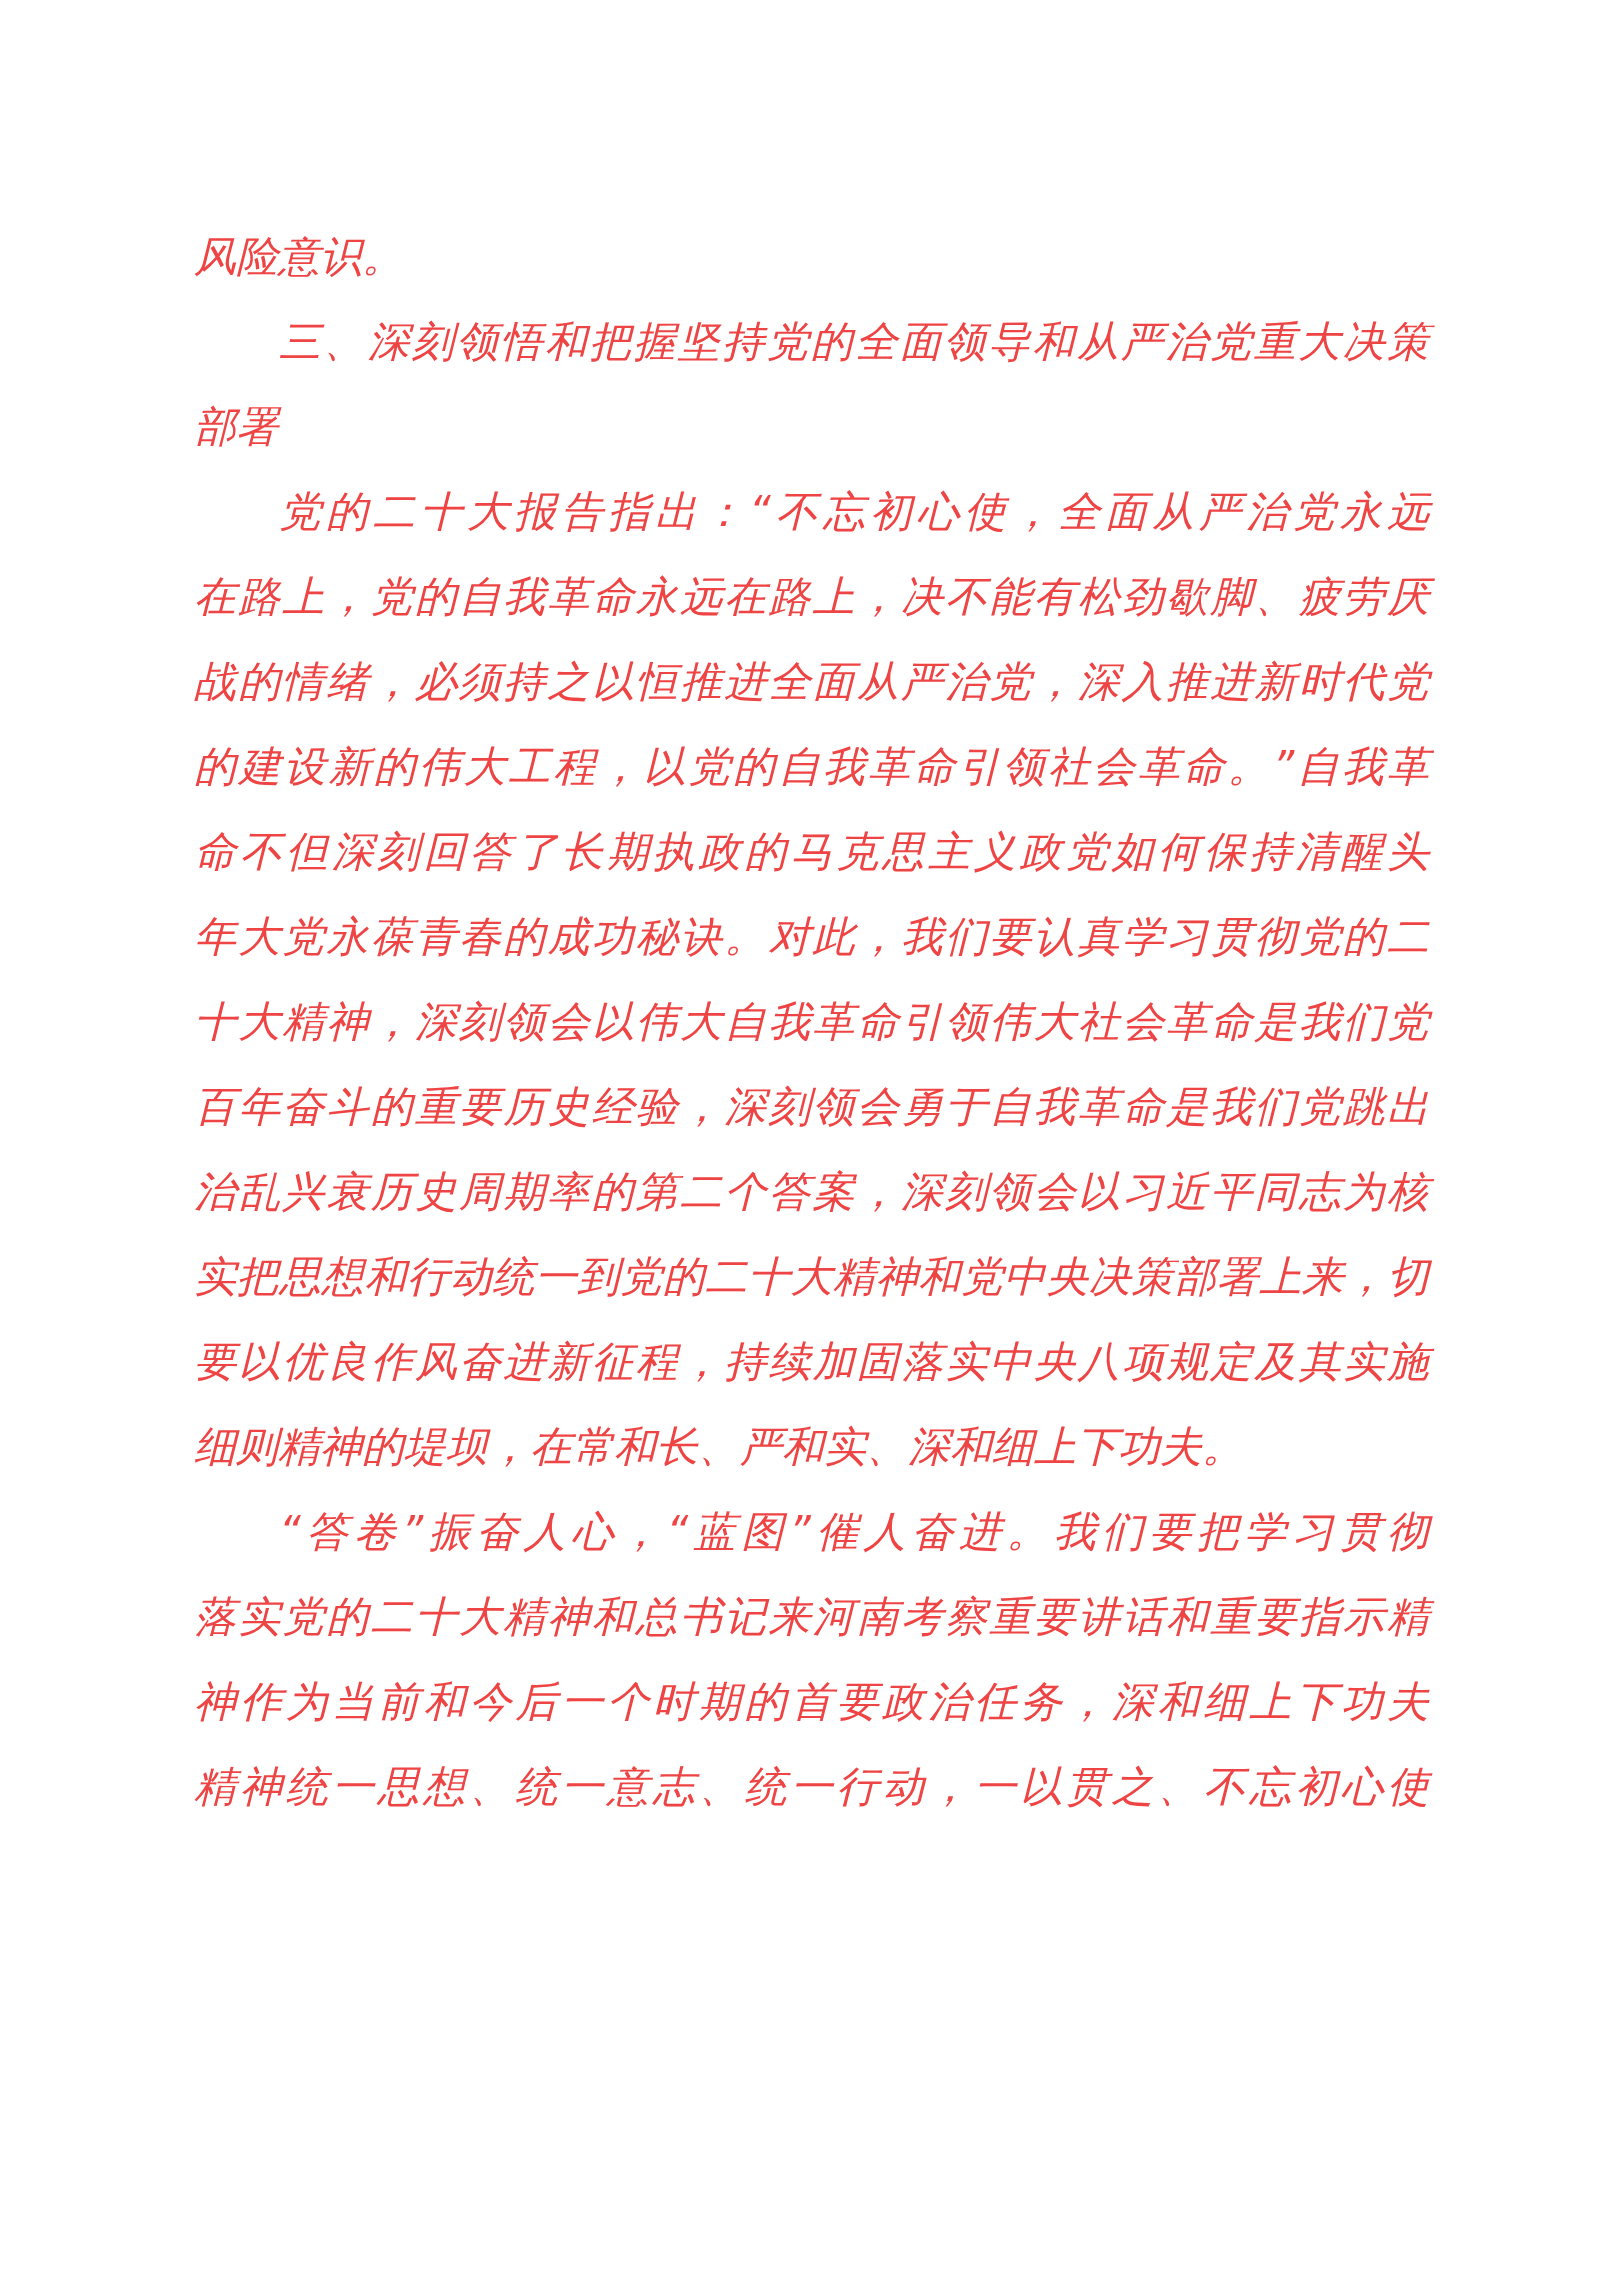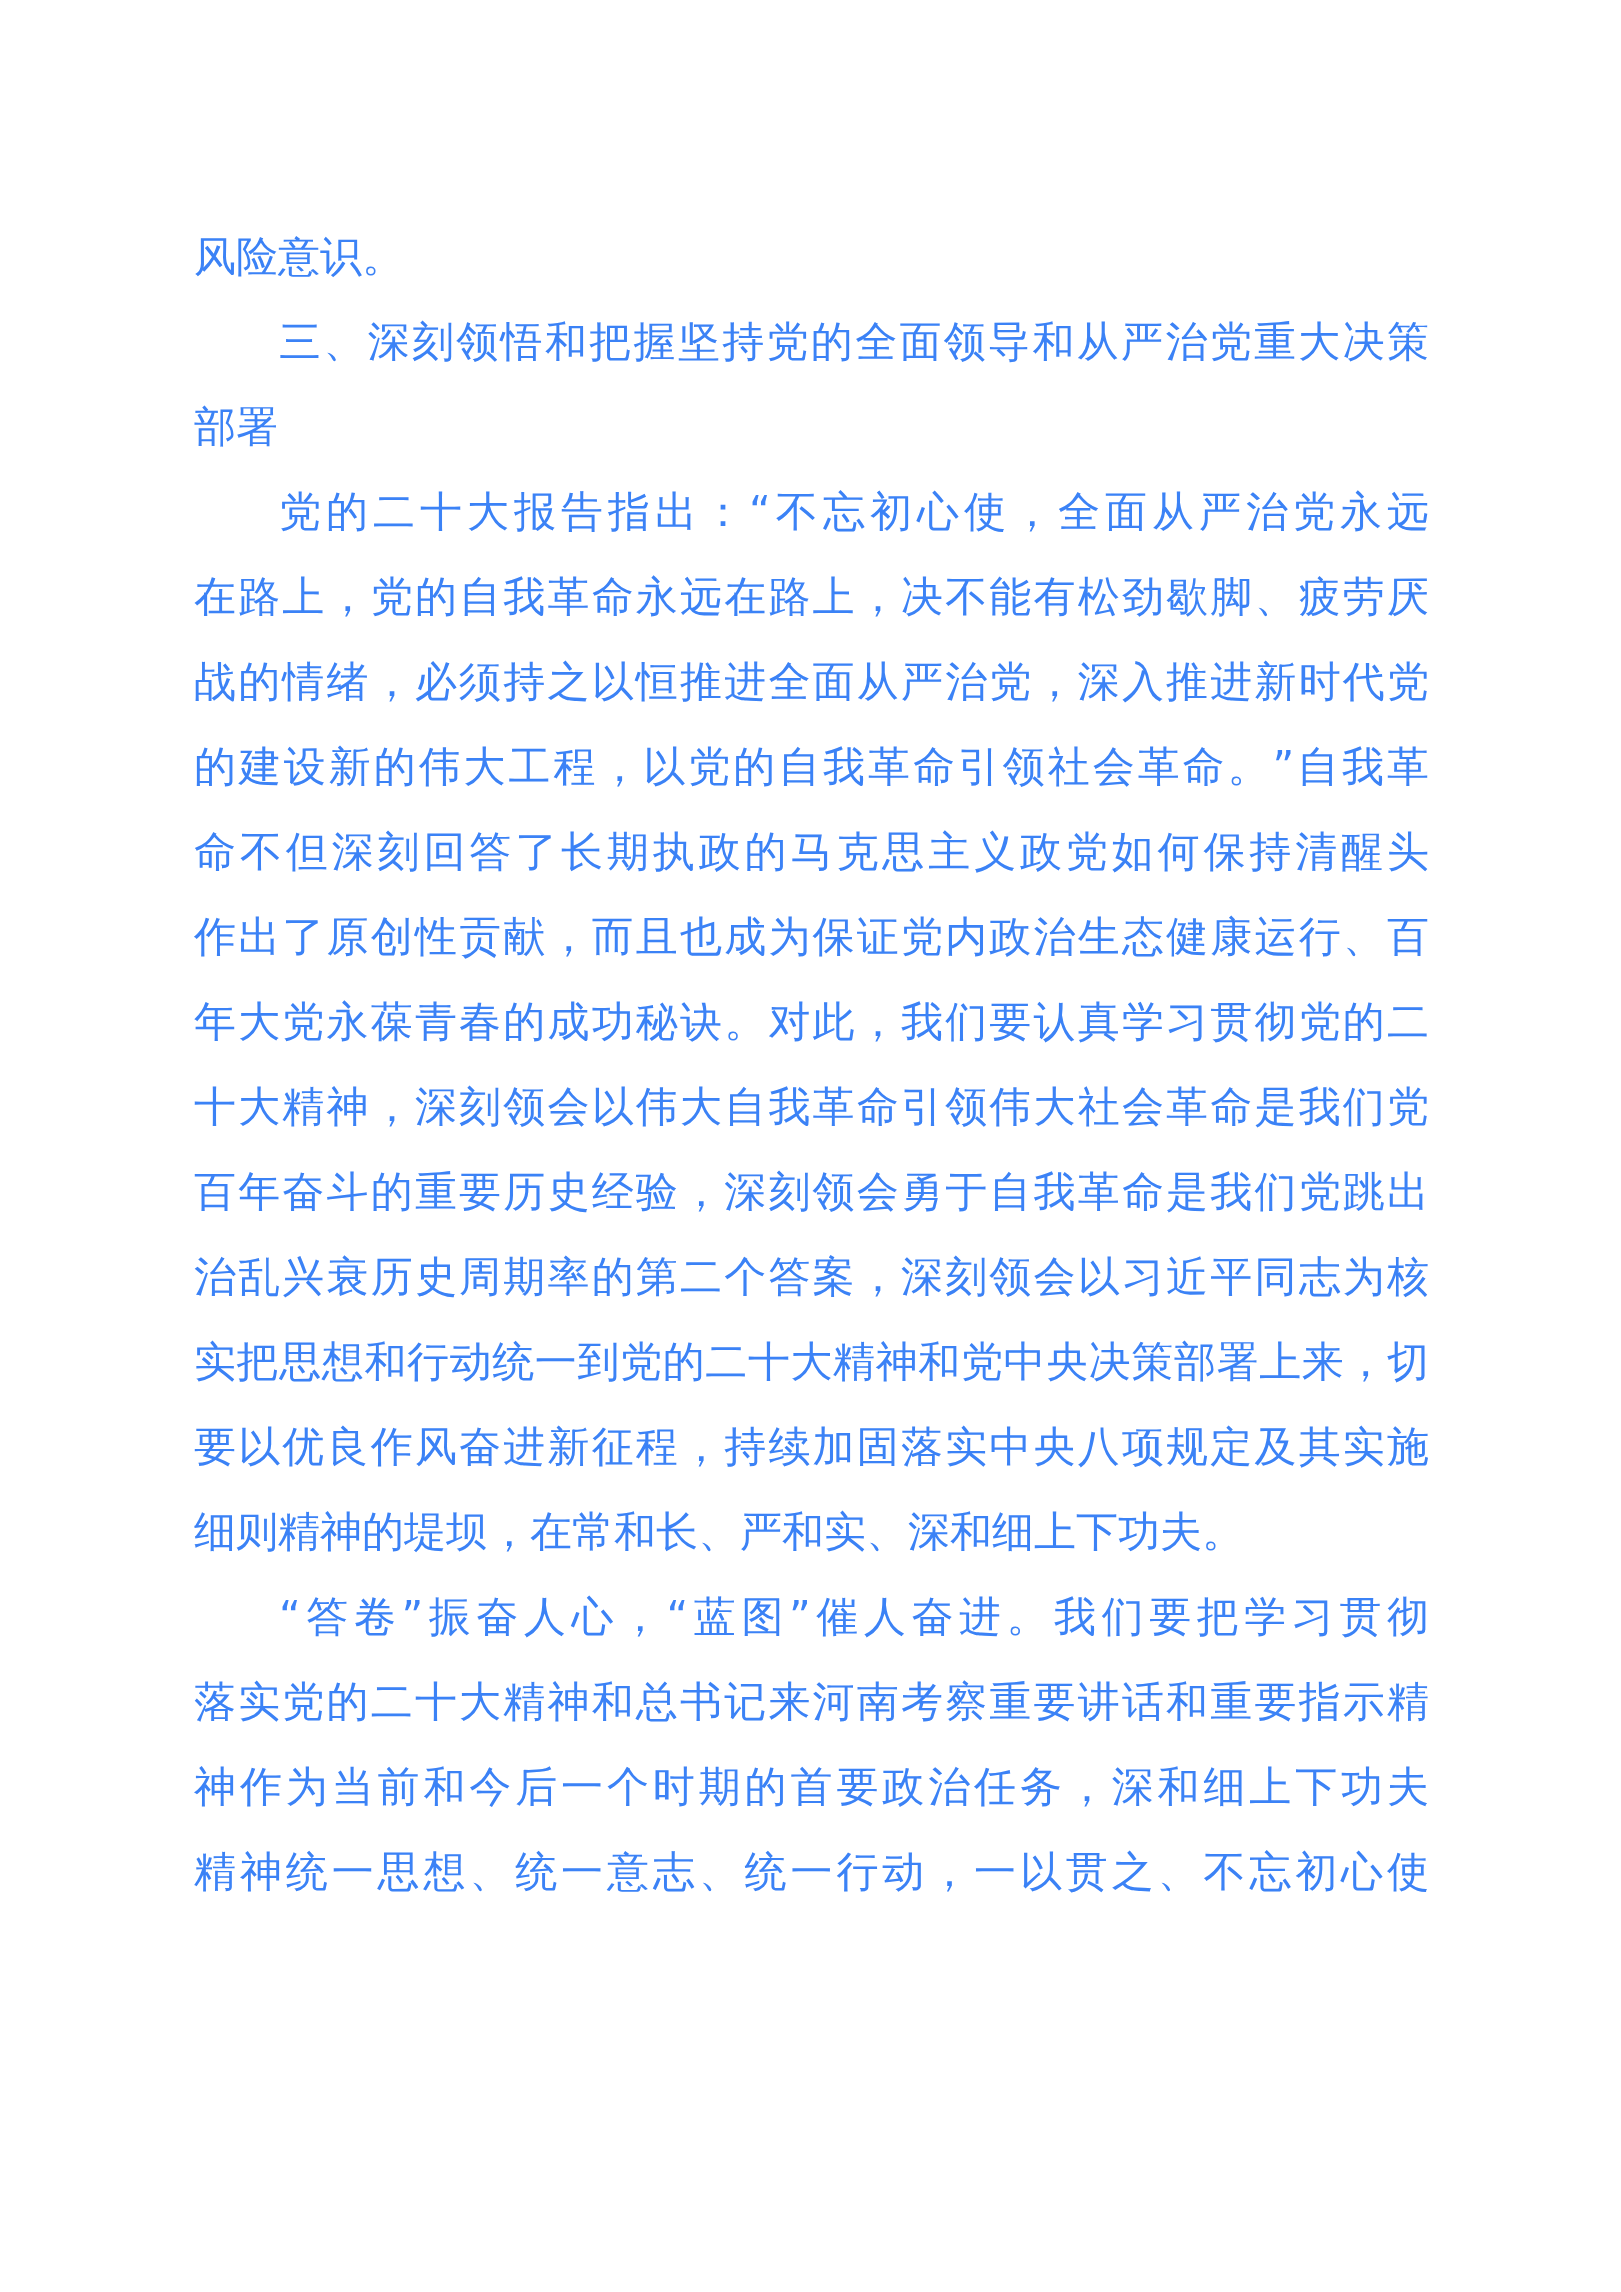--- a/index.html
+++ b/index.html
@@ -5,21 +5,22 @@
   html, body { margin: 0; padding: 0; background: #ffffff; }
   body { width: 1621px; height: 2293px; position: relative; overflow: hidden; }
   .page {
     position: absolute;
     left: 194px;
     top: 214px;
     width: 1235px;
     font-family: "DejaVu Sans", "Liberation Sans", sans-serif;
     font-size: 42px;
     line-height: 85px;
-    color: #3b82f6;
+    color: #ef4444;
+    font-style: italic;
   }
   .line {
     display: block;
     height: 85px;
     white-space: nowrap;
     text-align: justify;
     text-align-last: justify;
     letter-spacing: 0px;
   }
   .line.last { text-align-last: left; }
@@ -30,21 +31,20 @@
 
 <div class="page">
   <span class="line last">风险意识。</span>
   <span class="line indent">三、深刻领悟和把握坚持党的全面领导和从严治党重大决策</span>
   <span class="line last">部署</span>
   <span class="line indent">党的二十大报告指出：“不忘初心使，全面从严治党永远</span>
   <span class="line">在路上，党的自我革命永远在路上，决不能有松劲歇脚、疲劳厌</span>
   <span class="line">战的情绪，必须持之以恒推进全面从严治党，深入推进新时代党</span>
   <span class="line">的建设新的伟大工程，以党的自我革命引领社会革命。”自我革</span>
   <span class="line">命不但深刻回答了长期执政的马克思主义政党如何保持清醒头</span>
-  <span class="line">作出了原创性贡献，而且也成为保证党内政治生态健康运行、百</span>
   <span class="line">年大党永葆青春的成功秘诀。对此，我们要认真学习贯彻党的二</span>
   <span class="line">十大精神，深刻领会以伟大自我革命引领伟大社会革命是我们党</span>
   <span class="line">百年奋斗的重要历史经验，深刻领会勇于自我革命是我们党跳出</span>
   <span class="line">治乱兴衰历史周期率的第二个答案，深刻领会以习近平同志为核</span>
   <span class="line">实把思想和行动统一到党的二十大精神和党中央决策部署上来，切</span>
   <span class="line">要以优良作风奋进新征程，持续加固落实中央八项规定及其实施</span>
   <span class="line last">细则精神的堤坝，在常和长、严和实、深和细上下功夫。</span>
   <span class="line indent">“答卷”振奋人心，“蓝图”催人奋进。我们要把学习贯彻</span>
   <span class="line">落实党的二十大精神和总书记来河南考察重要讲话和重要指示精</span>
   <span class="line">神作为当前和今后一个时期的首要政治任务，深和细上下功夫</span>

